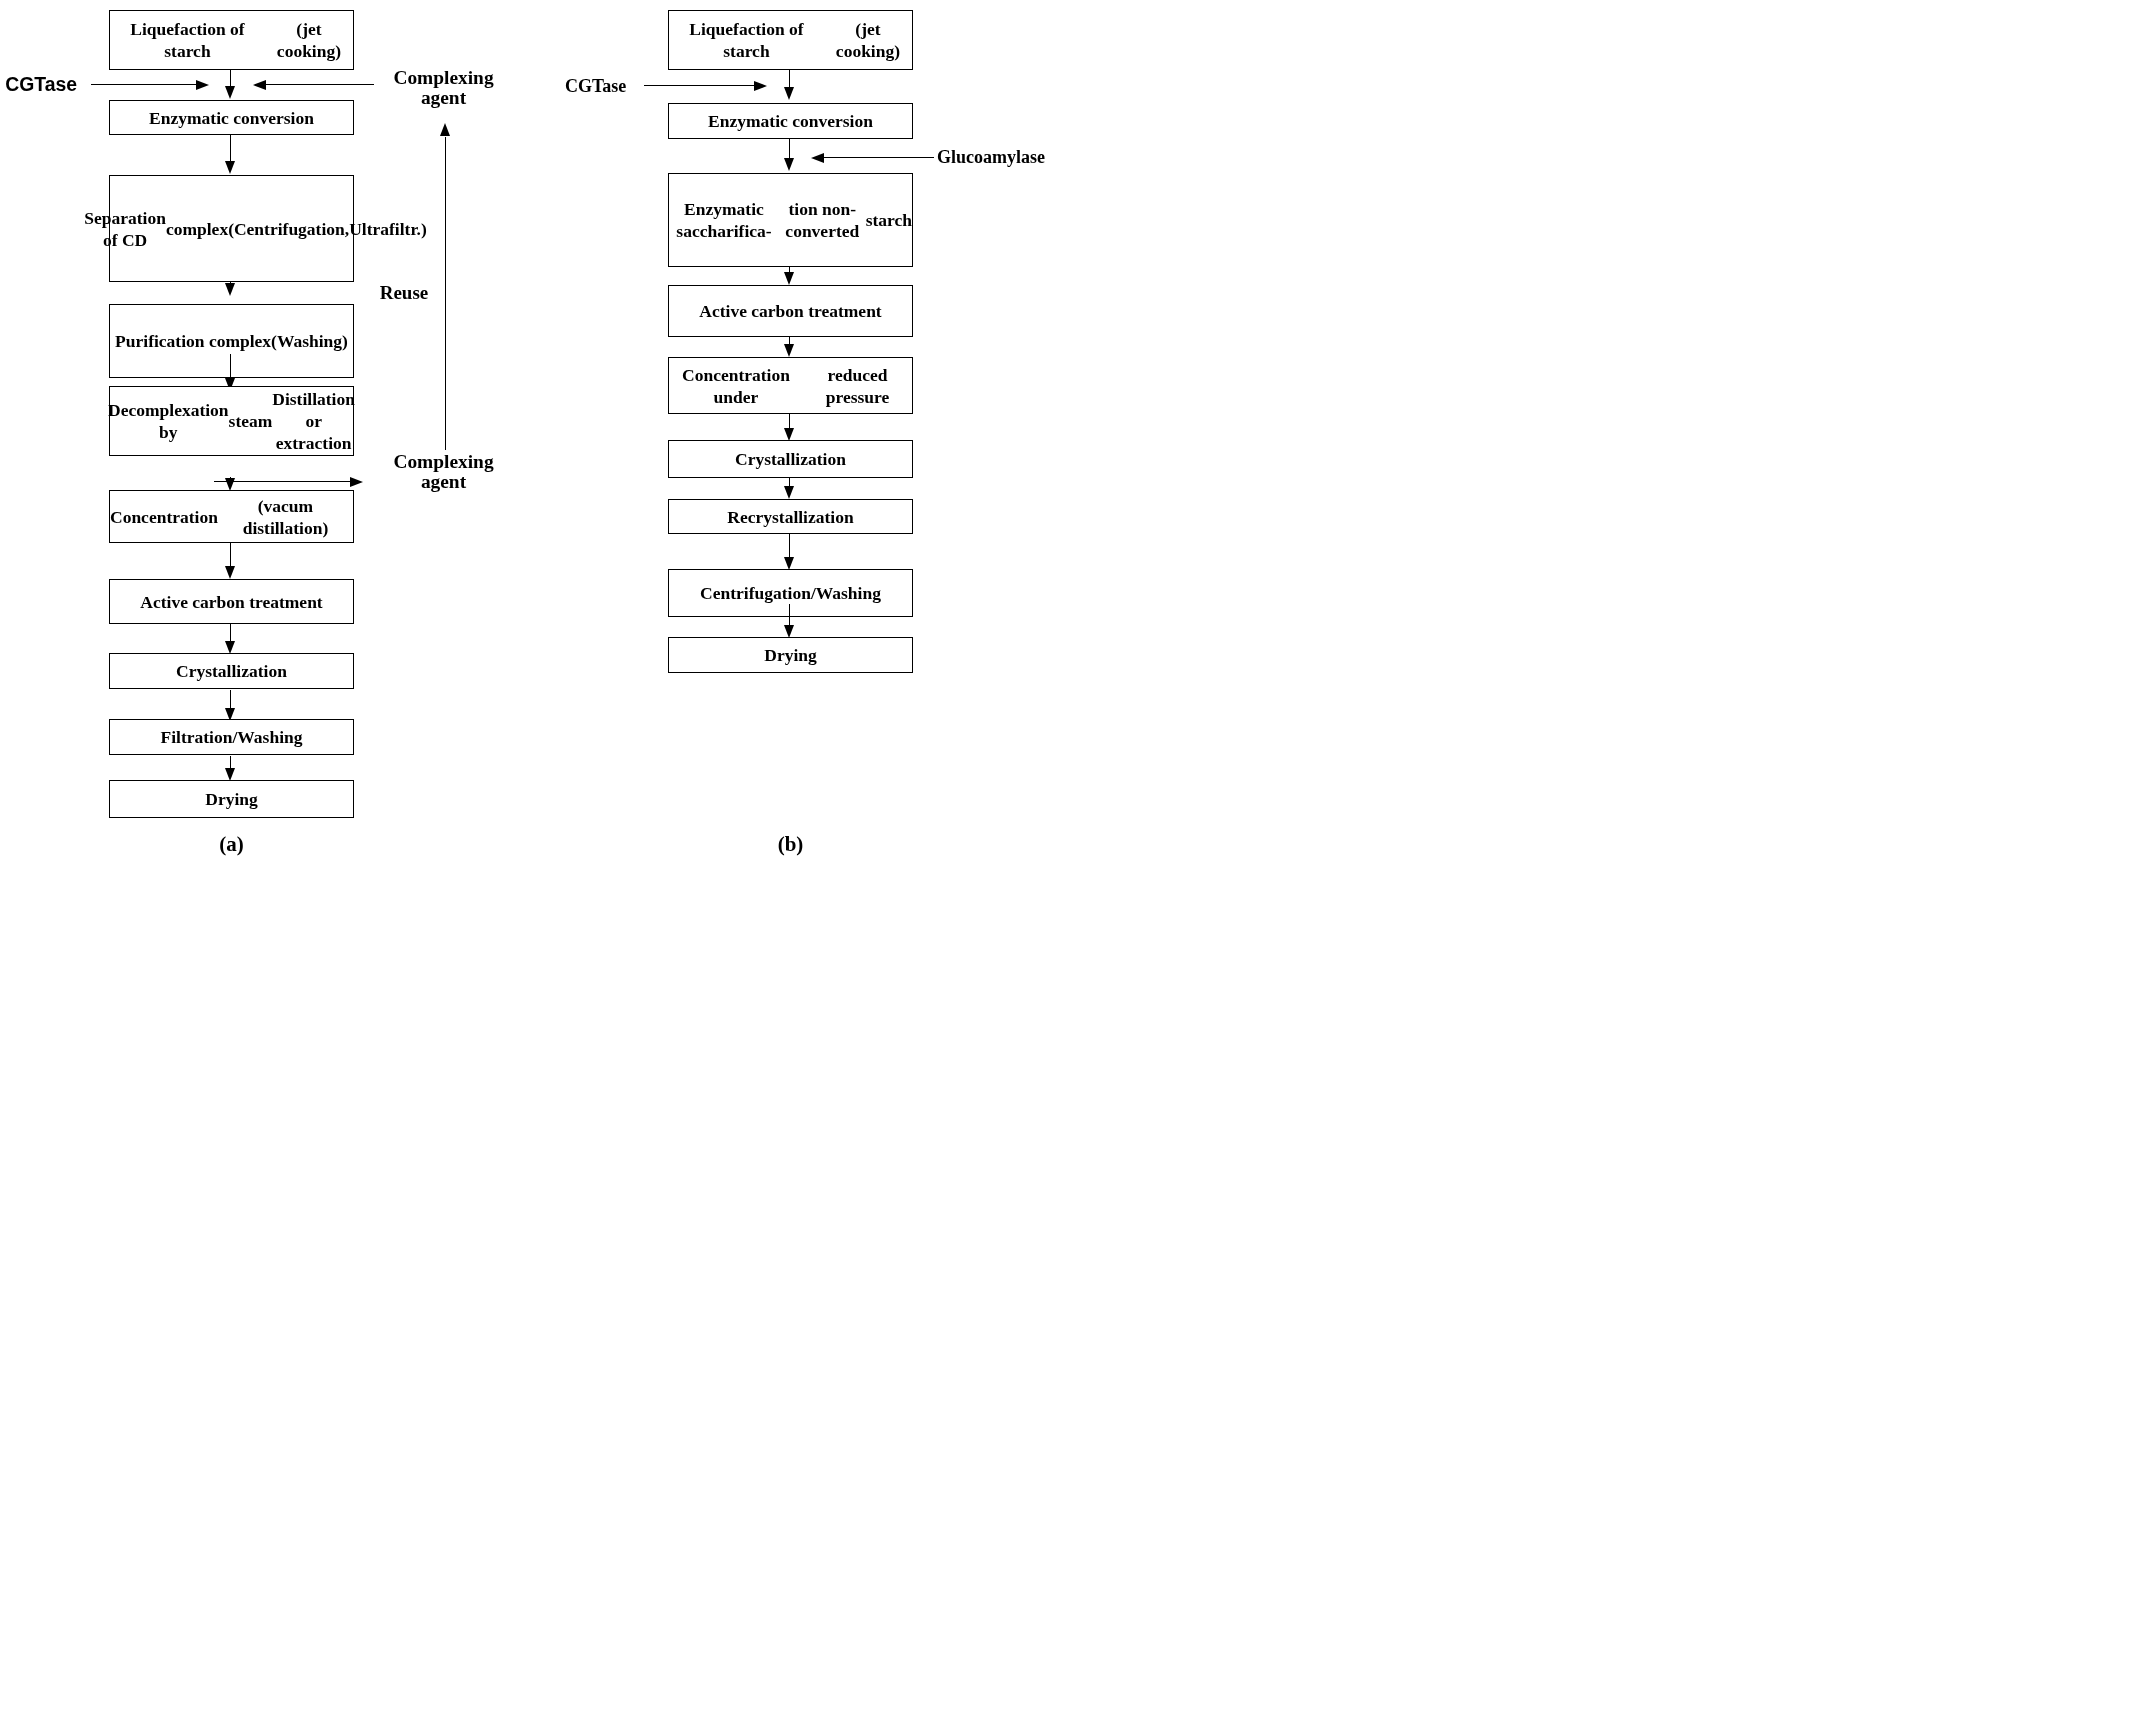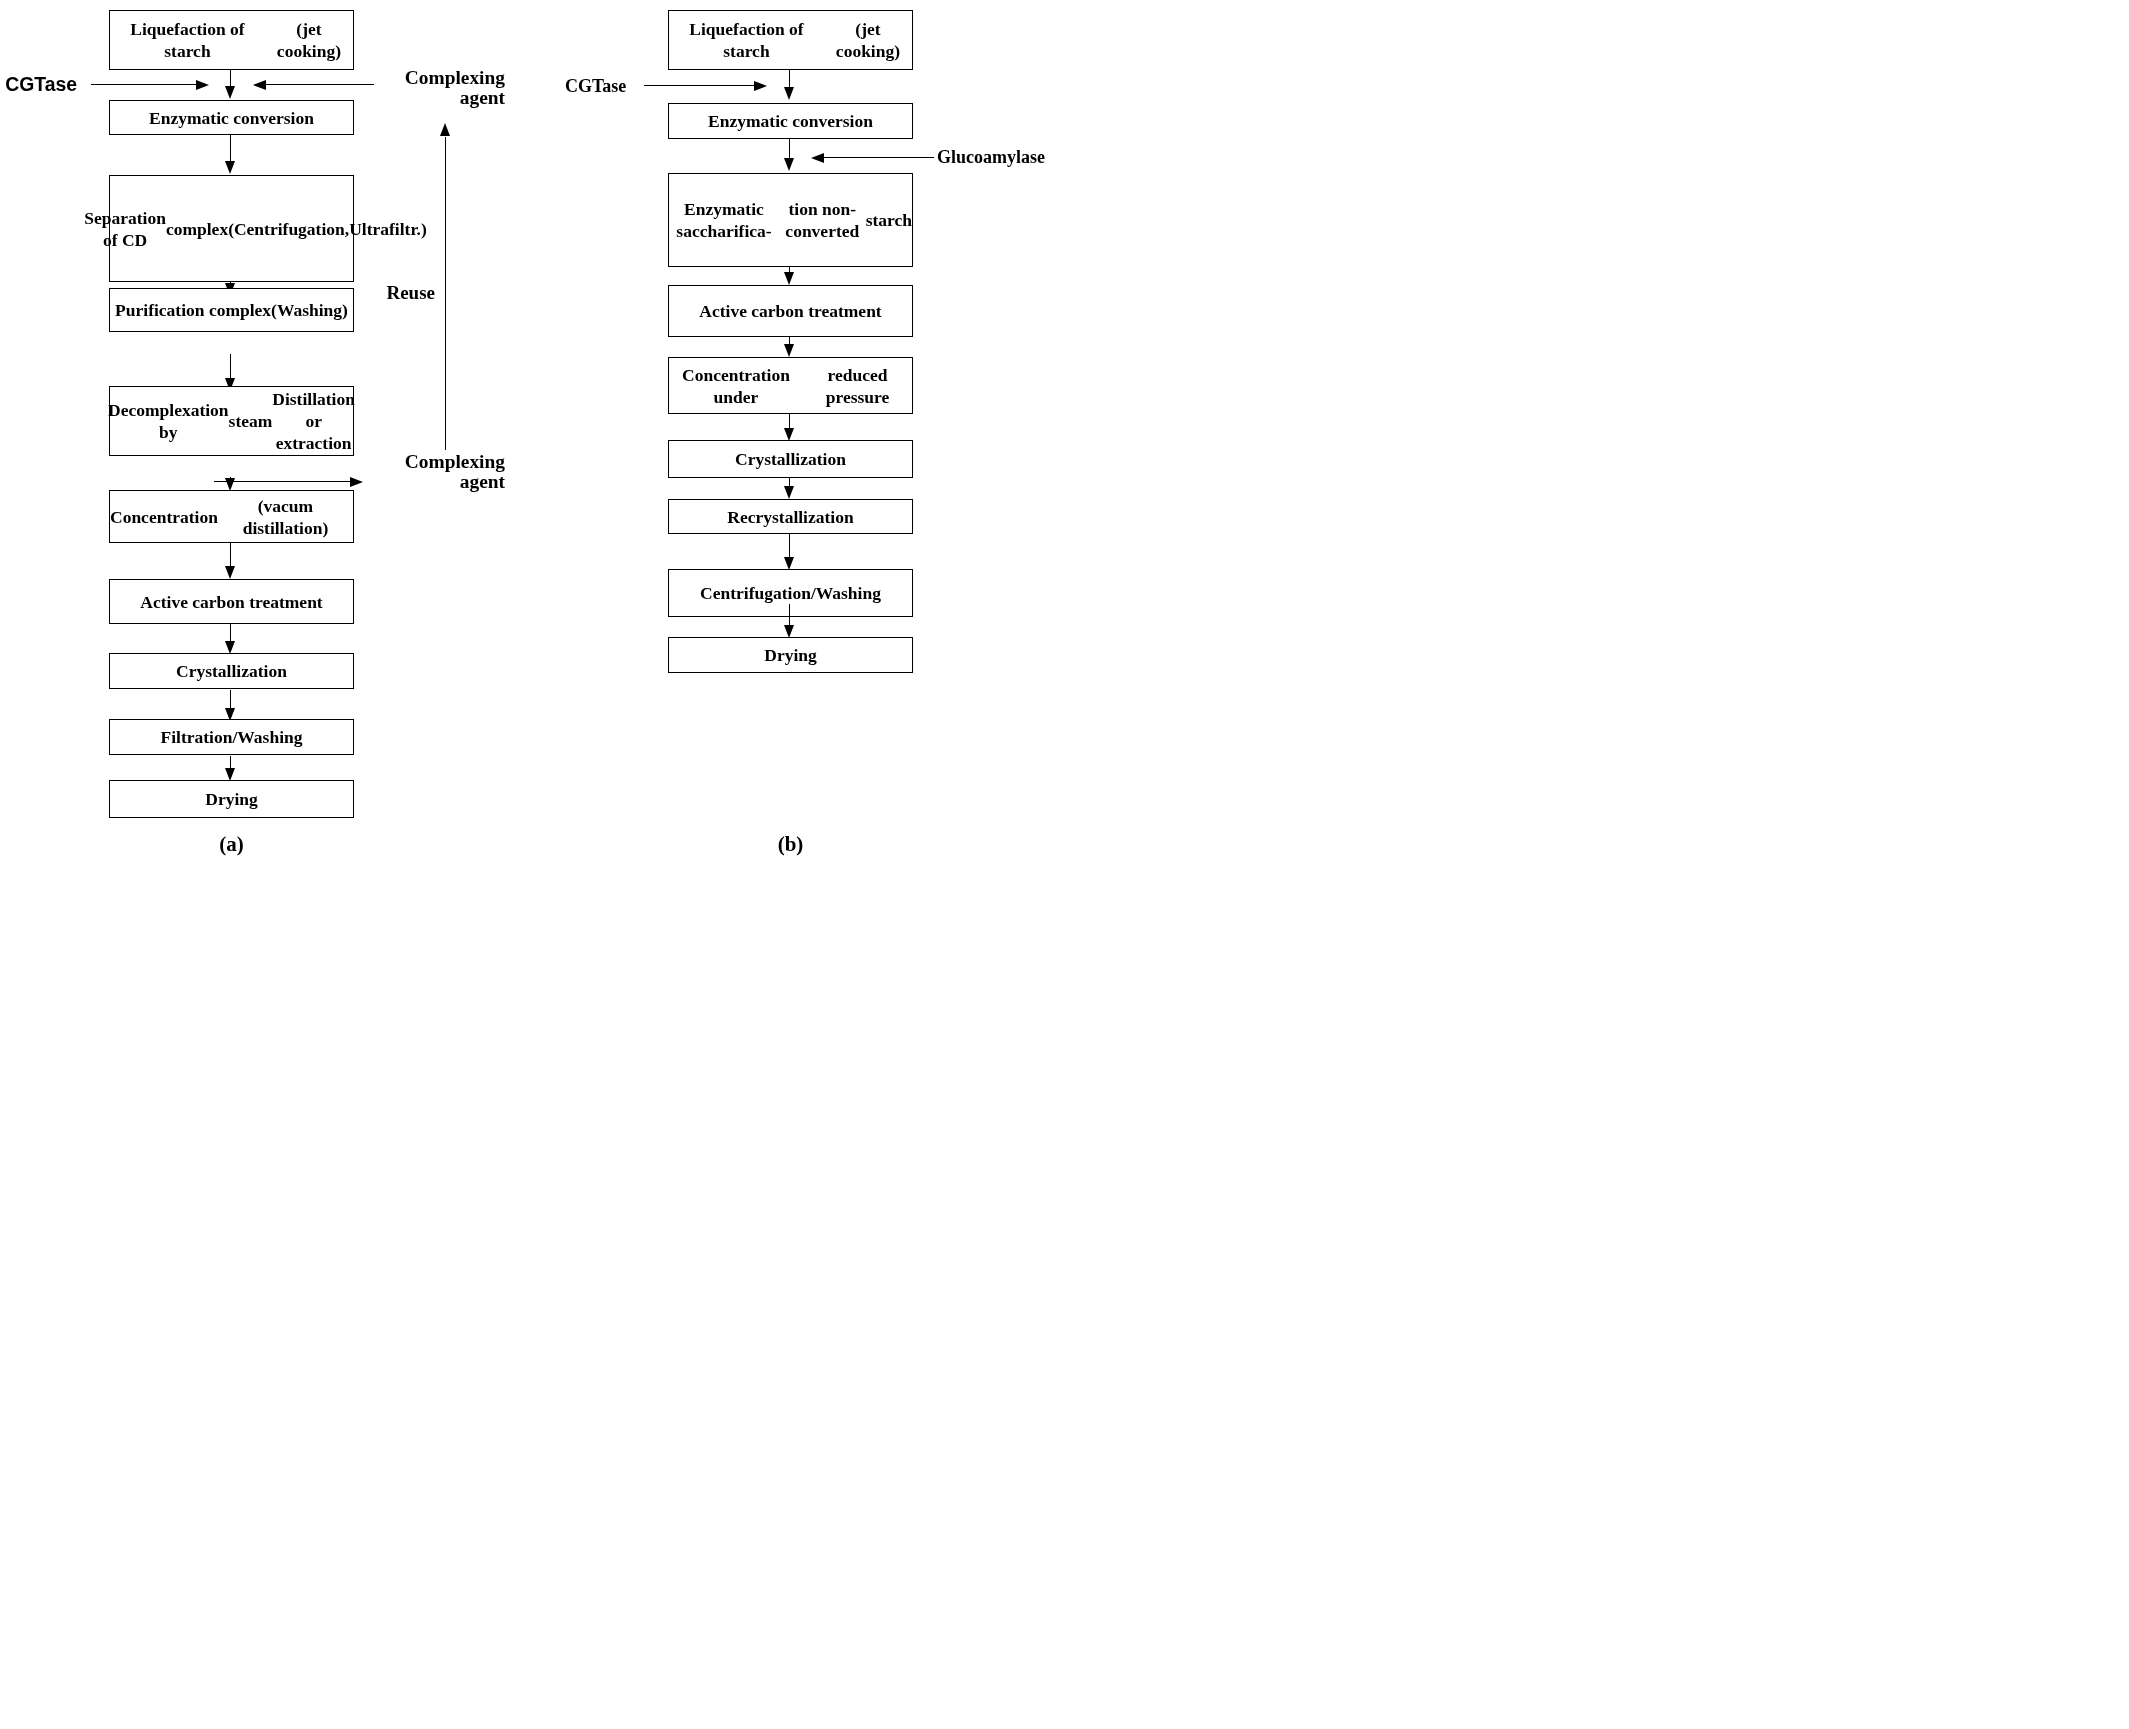--- a/index.html
+++ b/index.html
@@ -54,21 +54,21 @@
   .arrow-l { position:absolute; height:1.3px; background:#000; }
   .arrow-l::before {
     content:""; position:absolute; left:-13px; top:-4.5px;
     width:0; height:0;
     border-top:5.2px solid transparent; border-bottom:5.2px solid transparent;
     border-right:13px solid #000;
   }
   .lbl {
     position:absolute;
     font-weight:bold;
-    text-align:right;
+    text-align:center;
     font-size:19px; line-height:20px;
   }
   .lbl-sans {
     font-family:"Liberation Sans", sans-serif;
     font-size:19.4px;
     text-align:left;
   }
   .lbl-left { text-align:left; }
   .caption {
     position:absolute;
@@ -106,21 +106,21 @@
 
   <div class="box" style="top:175px;height:107px;padding-left:48px;">
     <span>Separation of CD</span>
     <span>complex</span>
     <span>(Centrifugation,</span>
     <span>Ultrafiltr.)</span>
   </div>
 
   <div class="arrow-v" style="left:230px;top:282px;height:0.6px;"></div>
 
-  <div class="box" style="top:288px;height:44px;">
+  <div class="box" style="top:304px;height:74px;">
     <span>Purification complex</span>
     <span>(Washing)</span>
   </div>
 
   <div class="arrow-v" style="left:230px;top:354px;height:24px;"></div>
 
   <div class="arrow-u" style="left:445px;top:137px;height:313px;"></div>
   <div class="lbl" style="left:373px;top:283px;width:62px;">Reuse</div>
 
   <div class="box" style="top:370px;height:70px;margin-top:16px;">

